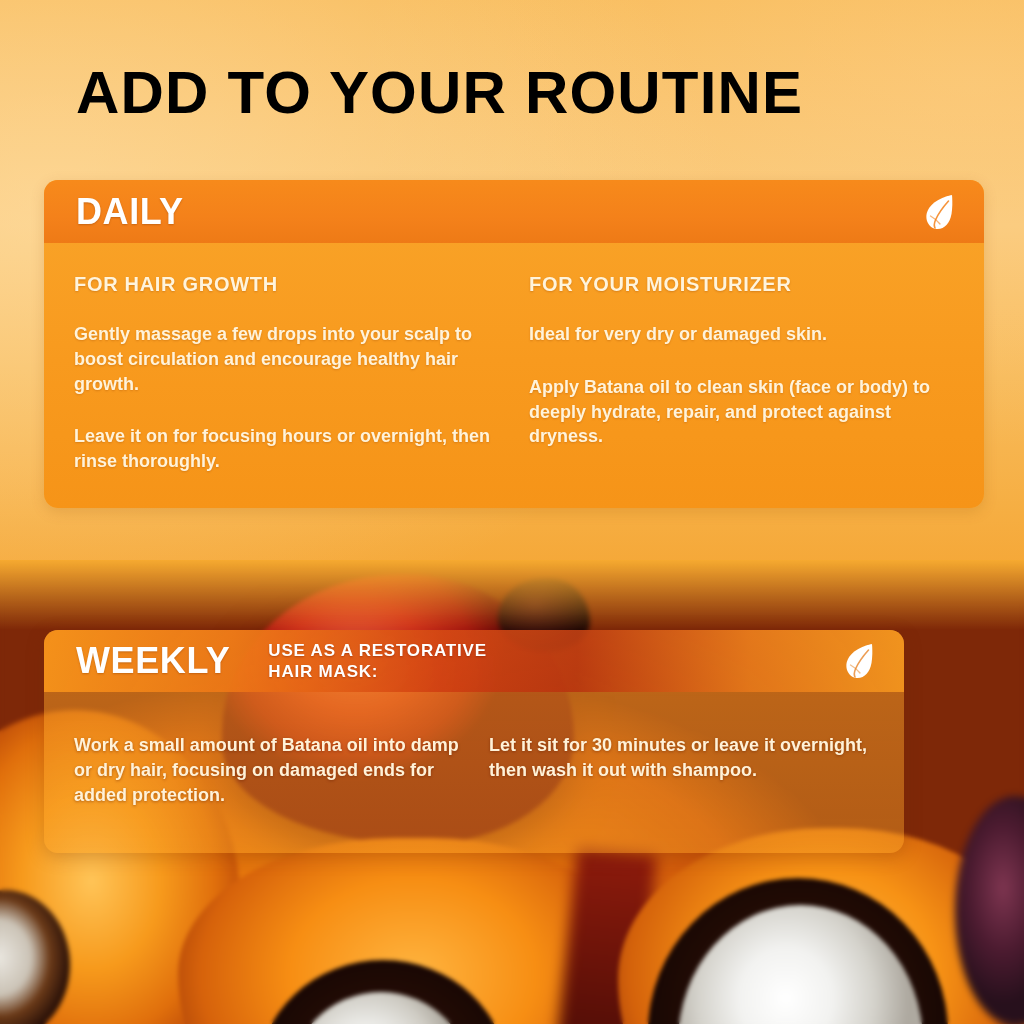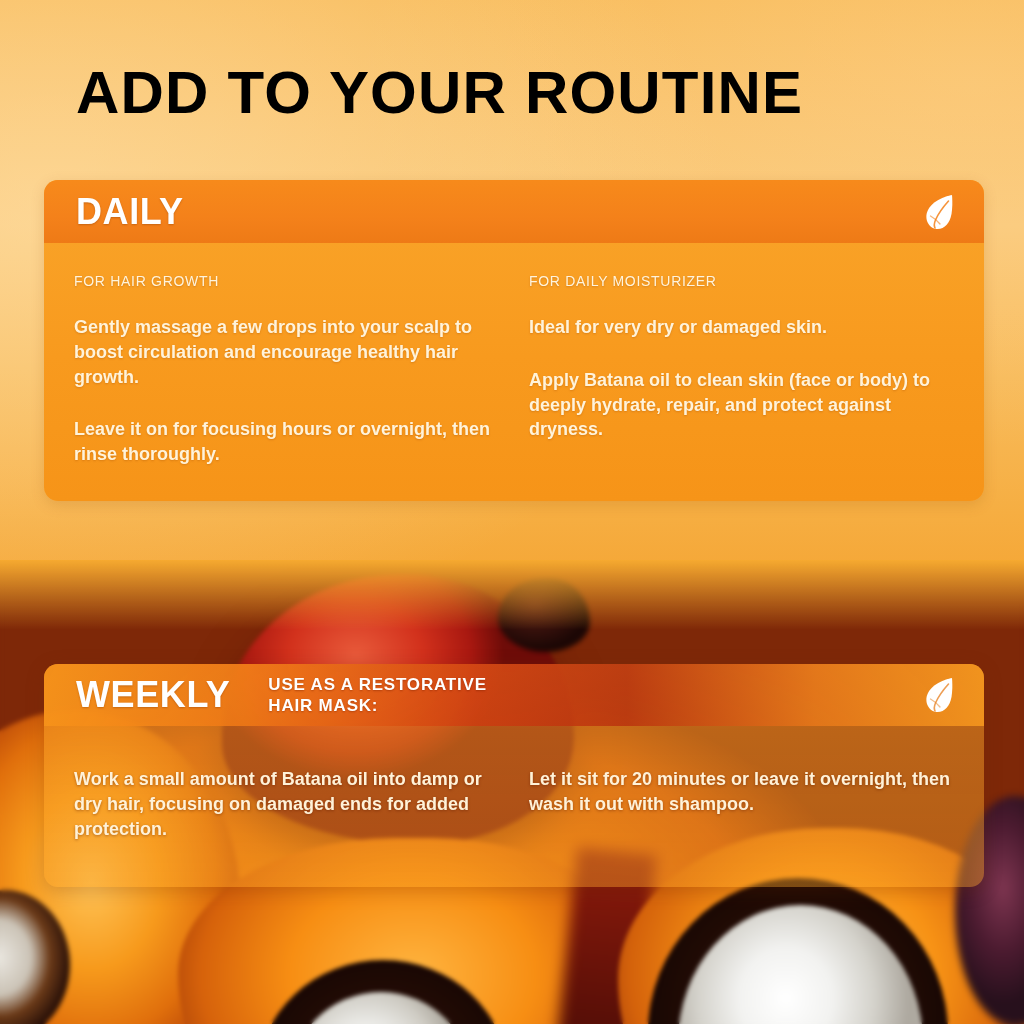--- a/index.html
+++ b/index.html
@@ -215,22 +215,22 @@
     width: 36px; height: 40px;
   }
 
   .card-body {
     display: flex;
     padding: 30px 30px 34px 30px;
     gap: 30px;
   }
   .col { flex: 1 1 0; min-width: 0; }
   .col-head {
-    font-size: 14px;
-    font-weight: normal;
+    font-size: 20px;
+    font-weight: bold;
     letter-spacing: .7px;
     color: #FFF4DC;
     margin: 0 0 26px 0;
     text-shadow: 0 1px 2px rgba(140,60,0,.3);
   }
   .col-p {
     font-size: 18px;
     line-height: 1.38;
     color: #FFF3DA;
     margin: 0 0 28px 0;
@@ -246,22 +246,22 @@
     background: linear-gradient(180deg, #F9A52A 0%, #F89A1E 55%, #F69418 100%);
     box-shadow: 0 4px 14px rgba(150,80,10,.18);
     margin-top: 12px;
   }
   #card-daily .card-header {
     background: linear-gradient(180deg, #F78A1B 0%, #F4811A 60%, #EE7A16 100%);
   }
 
   
   #card-weekly {
-    left: 44px; top: 664px;
-    width: 940px;
+    left: 44px; top: 630px;
+    width: 860px;
     background: linear-gradient(180deg,
        rgba(250,170,48,.62) 0%,
        rgba(248,160,40,.50) 30%,
        rgba(248,160,40,.44) 100%);
     box-shadow: 0 4px 18px rgba(110,40,5,.25);
   }
   #card-weekly .card-header {
     background: linear-gradient(90deg,
        rgba(246,146,26,.95) 0%,
        rgba(240,120,22,.86) 22%,
@@ -318,21 +318,21 @@
         </svg>
       </span>
     </div>
     <div class="card-body">
       <div class="col">
         <div class="col-head">FOR HAIR GROWTH</div>
         <p class="col-p">Gently massage a few drops into your scalp to boost circulation and encourage healthy hair growth.</p>
         <p class="col-p">Leave it on for focusing hours or overnight, then rinse thoroughly.</p>
       </div>
       <div class="col">
-        <div class="col-head">FOR DAILY MOISTURIZER</div>
+        <div class="col-head">FOR YOUR MOISTURIZER</div>
         <p class="col-p">Ideal for very dry or damaged skin.</p>
         <p class="col-p">Apply Batana oil to clean skin (face or body) to deeply hydrate, repair, and protect against dryness.</p>
       </div>
     </div>
   </div>
 
   <div class="card" id="card-weekly">
     <div class="card-header">
       <div class="weekly-head-wrap">
         <span class="title">WEEKLY</span>
@@ -344,18 +344,18 @@
           <path d="M26.5 9 C22 14 17 20 13.5 28 C12 31.5 12 34 13 36" fill="none" stroke="#E8862A" stroke-width="1.6" stroke-linecap="round" opacity=".8"></path>
           <path d="M8.5 24 C12 26 15.5 28.5 18 32" fill="none" stroke="#E8862A" stroke-width="1.3" stroke-linecap="round" opacity=".55"></path>
         </svg>
       </span>
     </div>
     <div class="card-body">
       <div class="col">
         <p class="col-p">Work a small amount of Batana oil into damp or dry hair, focusing on damaged ends for added protection.</p>
       </div>
       <div class="col">
-        <p class="col-p">Let it sit for 20 minutes or leave it overnight, then wash it out with shampoo.</p>
+        <p class="col-p">Let it sit for 30 minutes or leave it overnight, then wash it out with shampoo.</p>
       </div>
     </div>
   </div>
 
 </div>
 
 </body></html>

